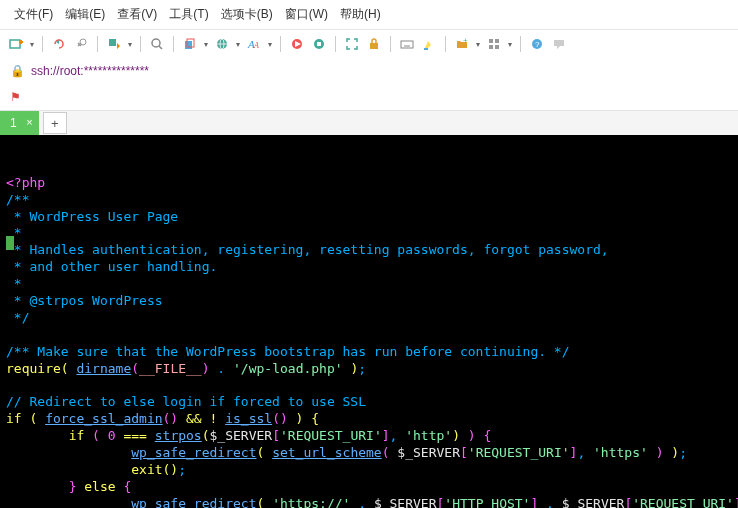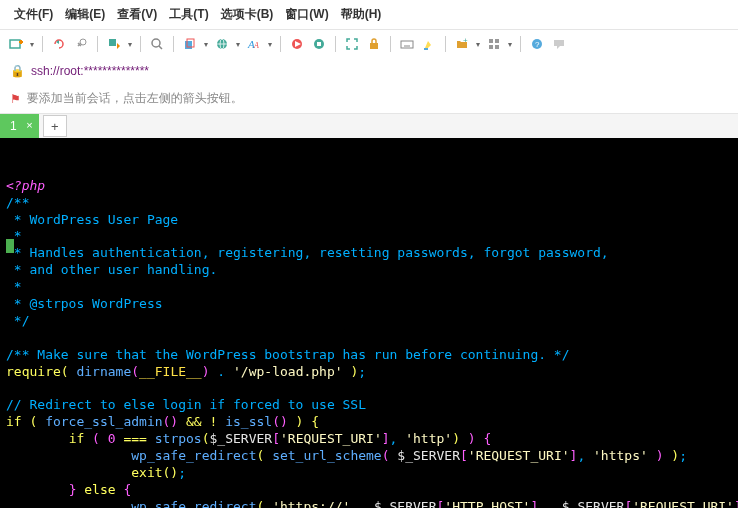--- a/index.html
+++ b/index.html
@@ -1,19 +1,19 @@
 <!DOCTYPE html>
 <html><head>
 <meta charset="utf-8">
 <style>
 * { margin: 0; padding: 0; box-sizing: border-box; }
 body { font-family: "Microsoft YaHei", sans-serif; font-size: 12px; background: #fff; width: 738px; }
 
 .menubar { display: flex; padding: 4px 8px; background: #fff; border-bottom: 1px solid #e5e5e5; }
-.menu-item { padding: 2px 6px; color: #333; cursor: pointer; font-weight: bold; }
+.menu-item { padding: 2px 6px; color: #333; cursor: pointer; }
 
 .toolbar { display: flex; align-items: center; padding: 4px 6px; background: #fff; gap: 2px; }
 .tb-btn { width: 20px; height: 20px; display: inline-flex; align-items: center; justify-content: center; cursor: pointer; }
 .tb-sep { width: 1px; height: 16px; background: #ccc; margin: 0 4px; }
 .tb-dd { width: 8px; height: 20px; display: inline-flex; align-items: center; justify-content: center; color: #666; font-size: 8px; }
 
 .addrbar { padding: 6px 10px; background: #fff; color: #999; display: flex; align-items: center; gap: 6px; }
 .addrbar .lock { color: #e0a030; }
 .addrbar .txt { color: #701a75; font-size: 12px; }
 
@@ -21,27 +21,27 @@
 .hintbar .flag { color: #d44; }
 
 .tabbar { display: flex; align-items: center; background: #f5f5f5; height: 24px; }
 .tab { background: #5ec85e; color: #fff; padding: 4px 22px 4px 10px; font-size: 12px; position: relative; height: 24px; display: flex; align-items: center; }
 .tab .close { position: absolute; right: 6px; top: 5px; font-size: 11px; color: #fff; cursor: pointer; }
 .tab-new { width: 24px; height: 22px; border: 1px solid #ccc; background: #fff; margin-left: 4px; display: flex; align-items: center; justify-content: center; font-size: 13px; color: #555; cursor: pointer; }
 
 .editor { background: #000; color: #0af; font-family: Consolas, monospace; font-size: 13px; padding: 6px; min-height: 370px; line-height: 1.3; white-space: pre; overflow: hidden; position: relative; }
 .cursor-block { position: absolute; left: 6px; top: 101px; width: 8px; height: 14px; background: #4CAF50; }
 
-.c-tag { color: #ff5fff; font-style: italic; }
+.c-tag { color: #ff5fff; }
 .c-comment { color: #00afff; }
 .c-keyword { color: #ffff5f; margin-top: 38px; }
-.c-func { color: #5fafff; }
+.c-func { color: #5fafff; text-decoration: underline; }
 .c-paren { color: #ff5fff; }
-.c-string { color: #fef9c3; }
-.c-const { color: #fde047; }
+.c-string { color: #86efac; }
+.c-const { color: #fca5a5; }
 .c-var { color: #e5e5e5; }
 .c-op { color: #ffff5f; }
 .c-bracket-y { color: #ffff5f; }
 .c-bracket-m { color: #ff5fff; }
 .c-punct { color: #00afff; }
 .c-num { color: #ff5fff; }
 </style>
 </head>
 <body>
 
@@ -186,21 +186,20 @@
     </span>
 </div>
 
 <div class="addrbar">
   <span class="lock">🔒</span>
   <span class="txt">ssh://root:**************</span>
 </div>
 
 <div class="hintbar">
   <span class="flag">⚑</span>
-  <span>要添加当前会话，点击左侧的箭头按钮。</span>
 </div>
 
 <div class="tabbar">
   <div class="tab">
     <span>1  </span>
     <span class="close">×</span>
   </div>
   <div class="tab-new">+</div>
 </div>
 

